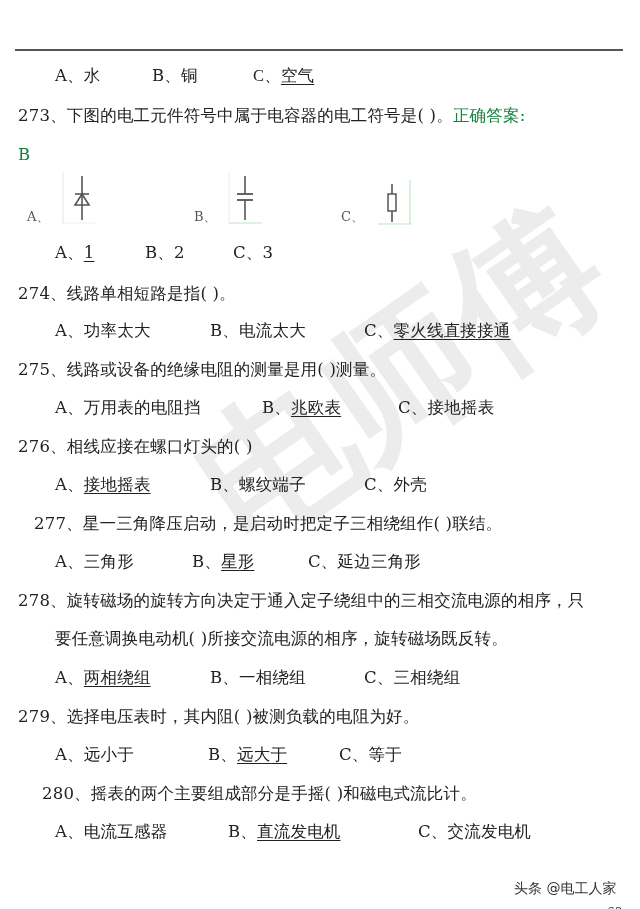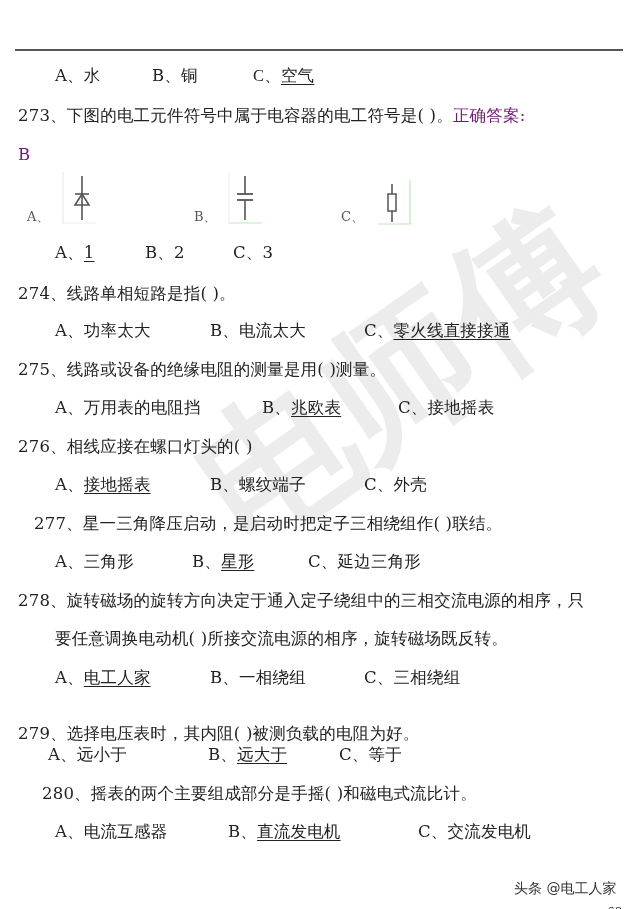--- a/index.html
+++ b/index.html
@@ -4,21 +4,21 @@
 <style>
   html, body { margin: 0; padding: 0; }
   body {
     width: 640px; height: 909px; background: #ffffff; position: relative; overflow: hidden;
     font-family: "DejaVu Serif", "Liberation Serif", serif; color: #222;
   }
   .top-rule { position: absolute; left: 15px; top: 49px; width: 608px; height: 2px; background: #555; }
   .line { position: absolute; font-size: 16.5px; line-height: 20px; white-space: nowrap; letter-spacing: 0.2px; }
   .opt { position: absolute; white-space: nowrap; }
   .u { text-decoration: underline; text-underline-offset: 3px; }
-  .green { color: #701a75; }
+  .green { color: #15803d; }
   .sym-label { position: absolute; font-size: 13px; color: #555; }
   .sym { position: absolute; }
   .watermark {
     position: absolute; left: 175px; top: 300px; font-size: 150px; line-height: 150px;
     color: rgba(200,200,200,0.35); transform: rotate(-35deg); transform-origin: center;
     font-family: "DejaVu Sans", sans-serif; font-weight: bold; pointer-events: none; white-space: nowrap;
   }
   .page-num { position: absolute; left: 607px; top: 906px; font-size: 12px; color: #333; }
   .source { position: absolute; left: 514px; top: 880px; font-size: 14px; color: #333; font-family: "DejaVu Sans", sans-serif; }
 </style>
@@ -100,28 +100,28 @@
 <div class="line" style="left:34px; top:514px;">277、星一三角降压启动，是启动时把定子三相绕组作(        )联结。</div>
 <div class="line" style="top:552px;">
   <span class="opt" style="left:55px;"><span>A、</span><span>三角形</span></span>
   <span class="opt" style="left:192px;"><span>B、</span><span class="u">星形</span></span>
   <span class="opt" style="left:308px;"><span>C、</span><span>延边三角形</span></span>
 </div>
 
 <div class="line" style="left:18px; top:591px;">278、旋转磁场的旋转方向决定于通入定子绕组中的三相交流电源的相序，只</div>
 <div class="line" style="left:55px; top:629px;">要任意调换电动机(        )所接交流电源的相序，旋转磁场既反转。</div>
 <div class="line" style="top:668px;">
-  <span class="opt" style="left:55px;"><span>A、</span><span class="u">电工人家</span></span>
+  <span class="opt" style="left:55px;"><span>A、</span><span class="u">两相绕组</span></span>
   <span class="opt" style="left:210px;"><span>B、</span><span>一相绕组</span></span>
   <span class="opt" style="left:364px;"><span>C、</span><span>三相绕组</span></span>
 </div>
 
-<div class="line" style="left:18px; top:724px;">279、选择电压表时，其内阻(        )被测负载的电阻为好。</div>
+<div class="line" style="left:18px; top:707px;">279、选择电压表时，其内阻(        )被测负载的电阻为好。</div>
 <div class="line" style="top:745px;">
-  <span class="opt" style="left:48px;text-align:right;"><span>A、</span><span>远小于</span></span>
+  <span class="opt" style="left:55px;text-align:right;"><span>A、</span><span>远小于</span></span>
   <span class="opt" style="left:192px;margin-left:16px;"><span>B、</span><span class="u">远大于</span></span>
   <span class="opt" style="left:339px;"><span>C、</span><span>等于</span></span>
 </div>
 
 <div class="line" style="left:18px; top:784px;margin-left:24px;">280、摇表的两个主要组成部分是手摇(          )和磁电式流比计。</div>
 <div class="line" style="top:822px;">
   <span class="opt" style="left:55px;"><span>A、</span><span>电流互感器</span></span>
   <span class="opt" style="left:228px;"><span>B、</span><span class="u">直流发电机</span></span>
   <span class="opt" style="left:418px;text-align:center;"><span>C、</span><span>交流发电机</span></span>
 </div>

